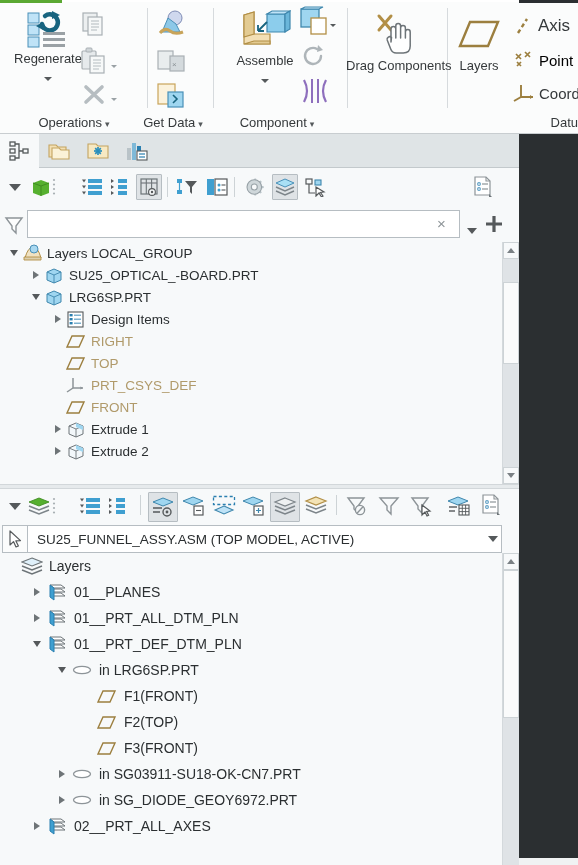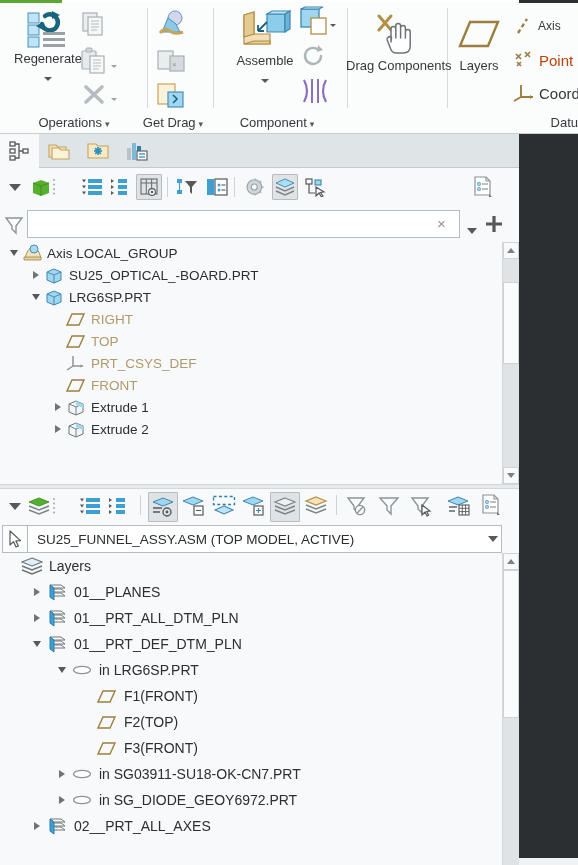--- a/index.html
+++ b/index.html
@@ -364,21 +364,21 @@
       </div>
 
       <div class="btn-sm" style="left:22px; top:76px;">
         <svg class="ico" width="36" height="32" viewBox="0 0 36 32">
           <rect x="4" y="4" width="17" height="20" fill="#fbf2dc" stroke="#c8a45a" stroke-width="1.2"></rect>
           <rect x="14" y="12" width="15" height="15" fill="#9fd6f0" stroke="#4a90b8" stroke-width="1.2"></rect>
           <path d="M19 15 l4 4 -4 4" stroke="#18647f" stroke-width="1.6" fill="none"></path>
         </svg>
       </div>
 
-      <div class="glabel"><span>Get Drag</span><span class="car">▾</span></div>
+      <div class="glabel"><span>Get Data</span><span class="car">▾</span></div>
     </div>
 
     <div class="rgroup" style="left:206px; width:142px;text-decoration:underline;">
       <div class="sep"></div>
 
       <div class="btn-big" style="left:12px; top:4px; width:94px;">
         <svg class="ico" style="margin:2px auto 1px;" width="52" height="42" viewBox="0 0 52 42">
           <path d="M5 5 L15 2 L15 24 L31 24 L31 34 L5 34 Z" fill="#f2dfb5" stroke="#b28f46" stroke-width="1.2"></path>
           <path d="M5 5 L15 2 L15 24 L5 27 Z" fill="#e3cb92" stroke="#b28f46" stroke-width="1.2"></path>
           <path d="M5 34 L15 31 L31 31 L31 34 Z" fill="#e3cb92" stroke="#b28f46" stroke-width="1.2"></path>
@@ -440,32 +440,32 @@
         <svg class="ico" style="margin:8px auto 6px;" width="42" height="34" viewBox="0 0 42 34">
           <path d="M12 4 L40 4 L30 28 L2 28 Z" fill="none" stroke="#9c7f3f" stroke-width="2.4"></path>
         </svg>
         <div class="lbl">Layers</div>
       </div>
 
       <div style="position:absolute; left:68px; top:6px; width:74px; height:32px; display:flex; align-items:center;">
         <svg class="ico" width="22" height="22" viewBox="0 0 22 22">
           <line x1="6" y1="18" x2="15" y2="4" stroke="#9c7f3f" stroke-width="2.4" stroke-dasharray="4 3"></line>
         </svg>
-        <span style="font-size:12px; color:#35393b; margin-left:4px;">Axis</span>
+        <span style="font-size:17px; color:#35393b; margin-left:4px;">Axis</span>
       </div>
 
       <div style="position:absolute; left:68px; top:40px; width:92px; height:32px; display:flex; align-items:center;">
         <svg class="ico" width="24" height="22" viewBox="0 0 24 22">
           <g stroke="#9c7f3f" stroke-width="1.7">
             <path d="M4 5 l5 5 M9 5 l-5 5"></path>
             <path d="M13 3 l5 5 M18 3 l-5 5"></path>
             <path d="M5 13 l4 4 M9 13 l-4 4"></path>
           </g>
         </svg>
-        <span style="font-size:15px; color:#c2410c; margin-left:3px;">Point</span>
+        <span style="font-size:15px; color:#000000; margin-left:3px;">Point</span>
 
       </div>
 
       <div style="position:absolute; left:68px; top:73px; width:110px; height:32px; display:flex; align-items:center;">
         <svg class="ico" width="24" height="22" viewBox="0 0 24 22">
           <path d="M9 3 L9 15 L21 15" fill="none" stroke="#9c7f3f" stroke-width="1.9"></path>
           <path d="M9 15 L2 19" fill="none" stroke="#9c7f3f" stroke-width="1.9"></path>
           <path d="M21 15 l-3 -2 l0 4 z" fill="#9c7f3f"></path>
         </svg>
         <span style="font-size:15px; color:#35393b; margin-left:3px;">Coordin</span>
@@ -654,21 +654,21 @@
             <span class="arrow expanded">
               <i></i>
             </span>
             <span class="ticon">
               <svg width="20" height="18" viewBox="0 0 20 18">
                 <path d="M3 14 q3 -11 8 -11 q5 0 8 11 z" fill="#f0e2c2" stroke="#b28f46" stroke-width="1"></path>
                 <circle cx="12" cy="5" r="4" fill="#a9d8f0" stroke="#4a90b8" stroke-width="1"></circle>
                 <path d="M2 13 h17 v3 h-17 z" fill="#ddd0ae" stroke="#b28f46" stroke-width="0.9"></path>
               </svg>
             </span>
-            <span class="tlabel">Axis LOCAL_GROUP</span>
+            <span class="tlabel">Layers LOCAL_GROUP</span>
           </div>
           <div class="trow">
             <span style="display:inline-block;width:28px;flex:0 0 28px;"></span>
             <span class="arrow collapsed">
               <i></i>
             </span>
             <span class="ticon">
               <svg width="20" height="19" viewBox="0 0 20 19">
                 <path d="M3 6 L10 3 L17 6 L17 14 L10 17 L3 14 Z" fill="#9fd6f0" stroke="#3f87ad" stroke-width="1"></path>
                 <path d="M3 6 L10 9 L17 6" fill="none" stroke="#3f87ad" stroke-width="0.9"></path>
@@ -683,20 +683,38 @@
               <i></i>
             </span>
             <span class="ticon">
               <svg width="20" height="19" viewBox="0 0 20 19">
                 <path d="M3 6 L10 3 L17 6 L17 14 L10 17 L3 14 Z" fill="#9fd6f0" stroke="#3f87ad" stroke-width="1"></path>
                 <path d="M3 6 L10 9 L17 6" fill="none" stroke="#3f87ad" stroke-width="0.9"></path>
                 <path d="M10 9 L10 17" stroke="#3f87ad" stroke-width="0.9"></path>
               </svg>
             </span>
             <span class="tlabel">LRG6SP.PRT</span>
+          </div>
+          <div class="trow">
+            <span style="display:inline-block;width:50px;flex:0 0 50px;"></span>
+            <span class="arrow collapsed">
+              <i></i>
+            </span>
+            <span class="ticon">
+              <svg width="20" height="19" viewBox="0 0 20 19">
+                <rect x="2" y="2" width="15" height="15" fill="#ffffff" stroke="#55595b" stroke-width="1.1"></rect>
+                <rect x="3.6" y="4" width="3" height="2.4" fill="#2a7fb0"></rect>
+                <rect x="3.6" y="8" width="3" height="2.4" fill="#2a7fb0"></rect>
+                <rect x="3.6" y="12" width="3" height="2.4" fill="#2a7fb0"></rect>
+                <line x1="8" y1="5.2" x2="15" y2="5.2" stroke="#5c9ec4" stroke-width="1.2"></line>
+                <line x1="8" y1="9.2" x2="15" y2="9.2" stroke="#5c9ec4" stroke-width="1.2"></line>
+                <line x1="8" y1="13.2" x2="15" y2="13.2" stroke="#5c9ec4" stroke-width="1.2"></line>
+              </svg>
+            </span>
+            <span class="tlabel">Design Items</span>
           </div>
           <div class="trow">
             <span style="display:inline-block;width:50px;flex:0 0 50px;"></span>
             <span class="arrow"></span>
             <span class="ticon">
               <svg width="20" height="17" viewBox="0 0 20 17">
                 <path d="M6 3 L18 3 L13 14 L1 14 Z" fill="none" stroke="#9c7f3f" stroke-width="1.4"></path>
               </svg>
             </span>
             <span class="tlabel dim">RIGHT</span>

